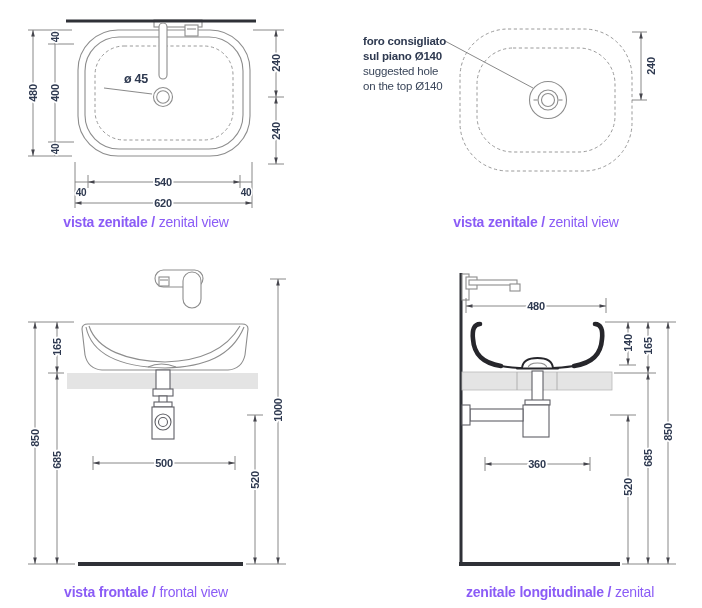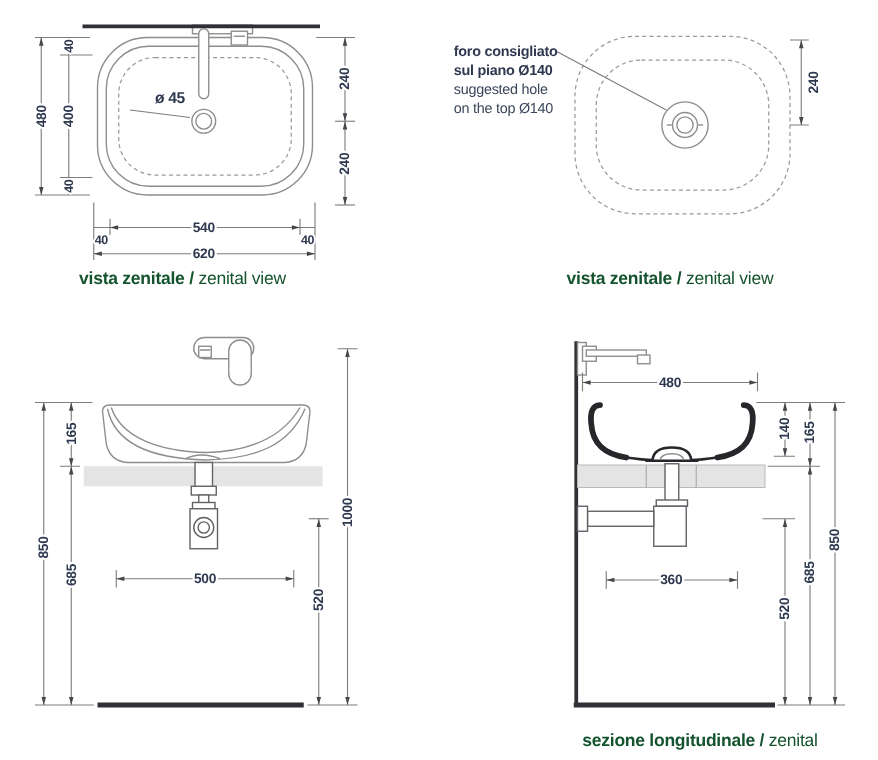--- a/index.html
+++ b/index.html
@@ -20,21 +20,21 @@
   .slab {fill:#e4e4e4;}
   .seam {stroke:#aaaaaa;stroke-width:0.9;}
   .arr  {fill:#45454c;}
   
   .lbl  {font:700 11px "Liberation Sans",sans-serif;fill:#2e3950;stroke:#fff;stroke-width:3.5px;
          paint-order:stroke;stroke-linejoin:round;text-anchor:middle;letter-spacing:-0.3px;}
   .lbl2 {font:700 10px "Liberation Sans",sans-serif;fill:#2e3950;stroke:#fff;stroke-width:3px;
          paint-order:stroke;stroke-linejoin:round;text-anchor:middle;letter-spacing:-0.3px;}
   .note {font:700 11.5px "Liberation Sans",sans-serif;fill:#2e3950;letter-spacing:-0.2px;}
   .noteReg{font:400 11.5px "Liberation Sans",sans-serif;fill:#3a465a;letter-spacing:-0.2px;}
-  .caption{position:absolute;width:260px;text-align:center;font-size:14px;color:#14532d;
+  .caption{position:absolute;width:260px;text-align:center;font-size:14px;color:#8b5cf6;
            letter-spacing:-0.2px;white-space:nowrap;}
   .cb{font-weight:700;}
 </style>
 </head>
 <body>
 
 <div class="sheet">
 
   <svg width="0" height="0" style="position:absolute">
     <defs>
@@ -191,20 +191,21 @@
     </g>
     <g>
       <text class="lbl" transform="rotate(-90 57 97)" x="57" y="97" dy="3.5">165</text>
       <text class="lbl" transform="rotate(-90 35 188)" x="35" y="188" dy="3.5">850</text>
       <text class="lbl" transform="rotate(-90 57 210)" x="57" y="210" dy="3.5">685</text>
       <text class="lbl" x="164" y="213" dy="3.5">500</text>
       <text class="lbl" transform="rotate(-90 255 230)" x="255" y="230" dy="3.5">520</text>
       <text class="lbl" transform="rotate(-90 278 160)" x="278" y="160" dy="3.5">1000</text>
     </g>
   </svg>
+  <div class="caption" style="left:16px;top:584px"><span class="cb">vista frontale /</span> <span>frontal view</span></div>
 
   <svg class="view" style="left:400px;top:250px" width="302" height="330" viewBox="0 0 302 330">
     <g>
       <line x1="61" y1="23" x2="61" y2="314" class="thick"></line>
       <line x1="59" y1="314" x2="220" y2="314" class="thick2"></line>
       <rect x="62" y="24" width="7" height="26" class="fixt"></rect>
       <rect x="66" y="27" width="11" height="12" class="fixt"></rect>
       <rect x="69" y="30" width="48" height="5" class="fixt"></rect>
       <rect x="110" y="34" width="10" height="7" class="fixt"></rect>
       <path d="M80,74 C74,74 72,80 73,89 C74,104 82,113 101,116" class="sec"></path>
@@ -259,15 +260,15 @@
     <g>
       <text class="lbl" x="136" y="56" dy="3.5">480</text>
       <text class="lbl" transform="rotate(-90 228 93)" x="228" y="93" dy="3.5">140</text>
       <text class="lbl" transform="rotate(-90 248 96)" x="248" y="96" dy="3.5">165</text>
       <text class="lbl" transform="rotate(-90 268 182)" x="268" y="182" dy="3.5">850</text>
       <text class="lbl" transform="rotate(-90 248 208)" x="248" y="208" dy="3.5">685</text>
       <text class="lbl" transform="rotate(-90 228 237)" x="228" y="237" dy="3.5">520</text>
       <text class="lbl" x="137" y="214" dy="3.5">360</text>
     </g>
   </svg>
-  <div class="caption" style="left:430px;top:584px"><span class="cb">sezione longitudinale /</span> <span>zenital</span></div>
+  <div class="caption" style="left:430px;top:584px"><span class="cb">zenitale longitudinale /</span> <span>zenital</span></div>
 
 </div>
 
 </body></html>

